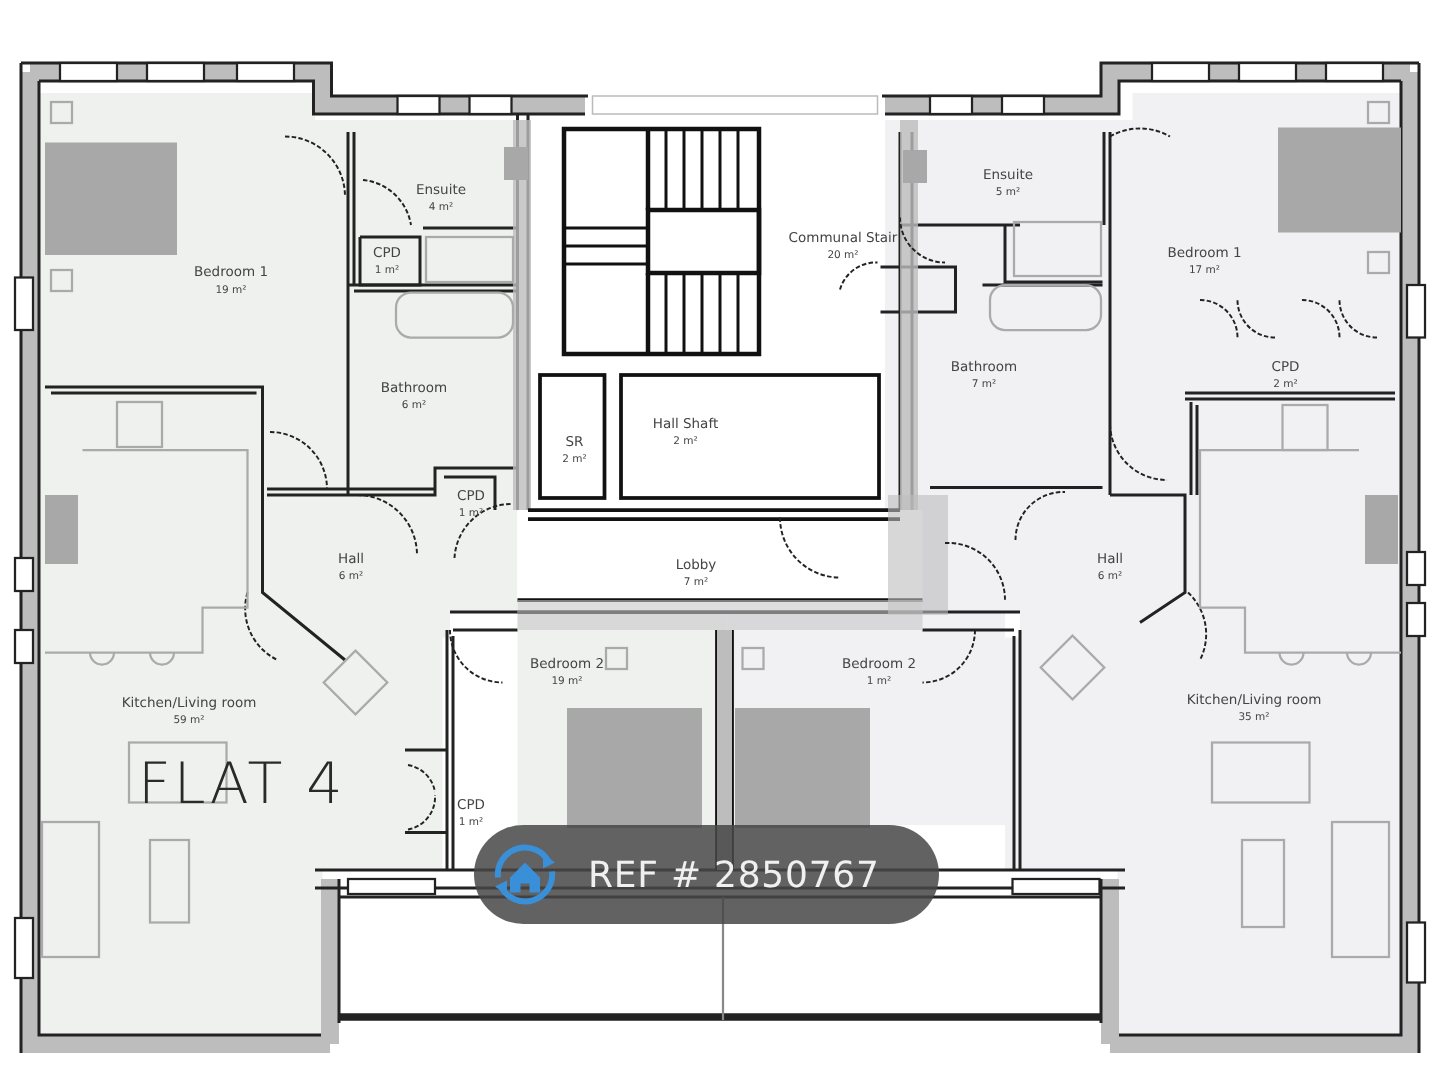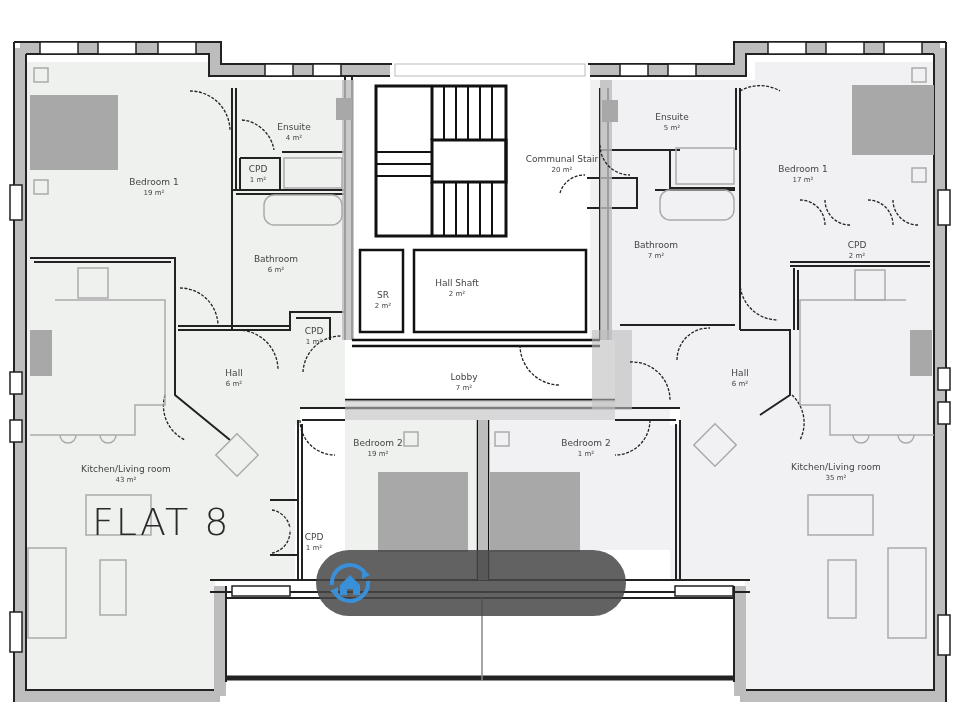--- a/index.html
+++ b/index.html
@@ -263,21 +263,21 @@
   <div class="room-label" style="left:314px; top:326px;">
     <span>CPD</span>
     <span class="area">1 m²</span>
   </div>
   <div class="room-label" style="left:234px; top:368px;">
     <span>Hall</span>
     <span class="area">6 m²</span>
   </div>
   <div class="room-label" style="left:126px; top:464px;">
     <span>Kitchen/Living room</span>
-    <span class="area">43 m²</span>
+    <span class="area">59 m²</span>
   </div>
   <div class="room-label" style="left:378px; top:438px;">
     <span>Bedroom 2</span>
     <span class="area">19 m²</span>
   </div>
   <div class="room-label" style="left:314px; top:532px;">
     <span>CPD</span>
     <span class="area">1 m²</span>
   </div>
   <div class="room-label" style="left:518px; top:154px;margin-left:44px;">
@@ -318,26 +318,27 @@
   </div>
   <div class="room-label" style="left:586px; top:438px;">
     <span>Bedroom 2</span>
     <span class="area">1 m²</span>
   </div>
   <div class="room-label" style="left:836px; top:462px;">
     <span>Kitchen/Living room</span>
     <span class="area">35 m²</span>
   </div>
 
-  <div class="flat-label" style="left:92px; top:500px;">FLAT 8</div>
+  <div class="flat-label" style="left:92px; top:500px;">FLAT 4</div>
 </div>
 
 <div class="ref-badge">
   <div class="ref-icon">
     <svg width="56" height="56" viewBox="0 0 56 56">
       <path d="M10,30 A18,18 0 0 1 44,20" fill="none" stroke="#3a8fd9" stroke-width="4"></path>
       <path d="M46,26 A18,18 0 0 1 12,36" fill="none" stroke="#3a8fd9" stroke-width="4"></path>
       <polygon points="40,14 48,20 40,24" fill="#3a8fd9"></polygon>
       <polygon points="16,42 8,36 16,32" fill="#3a8fd9"></polygon>
       <path d="M18,30 L28,20 L38,30 L38,40 L31,40 L31,34 L25,34 L25,40 L18,40 Z" fill="#3a8fd9"></path>
     </svg>
   </div>
+  <span class="ref-text">REF # 2850767</span>
 </div>
 
 </body></html>

